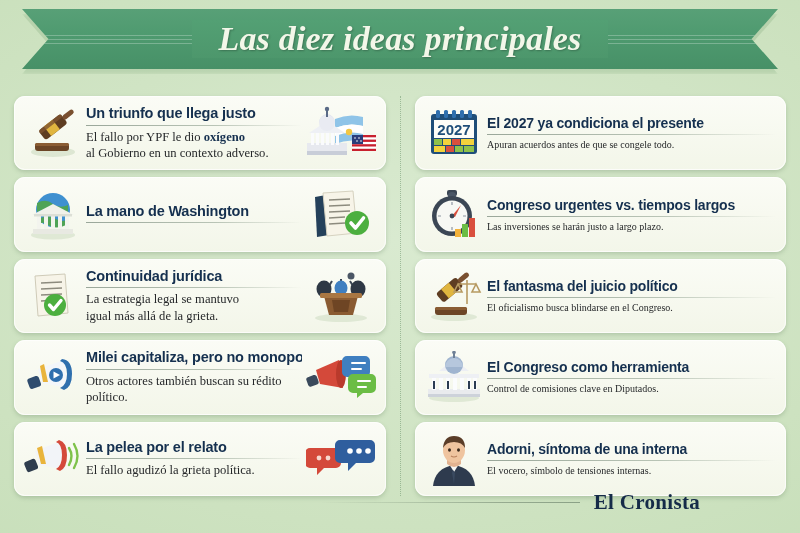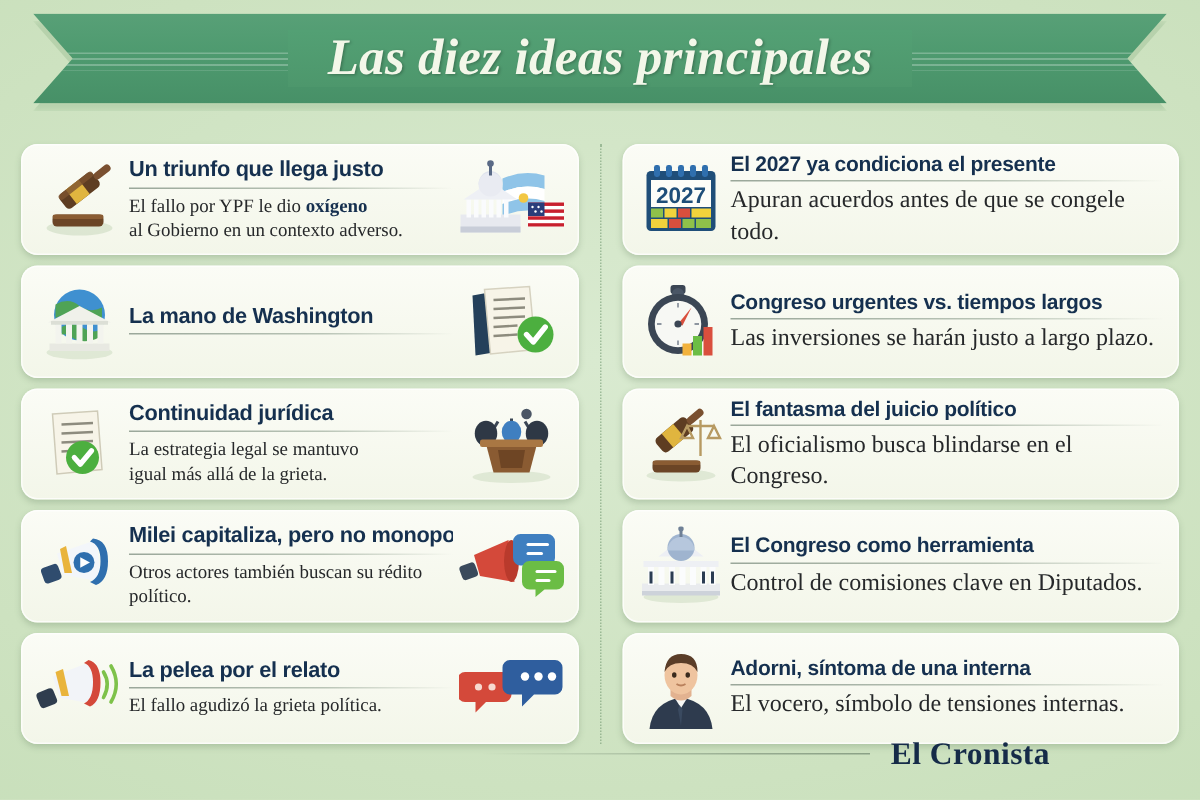--- a/index.html
+++ b/index.html
@@ -137,21 +137,21 @@
   .blurb {
     font-family: "Liberation Serif", "DejaVu Serif", serif;
     font-size: 12.6px;
     line-height: 1.3;
     color: #26282a;
   }
   .blurb b { font-weight: bold; color: #16304f; }
 
   
   .col-right .headline { font-size: 14px; }
-  .col-right .blurb { font-size: 16px; }
+  .col-right .blurb { font-size: 10px; }
 
   
   .footer {
     position: absolute;
     left: 0; bottom: 14px;
     width: 724px;
     height: 34px;
     display: flex;
     align-items: center;
     justify-content: flex-end;

